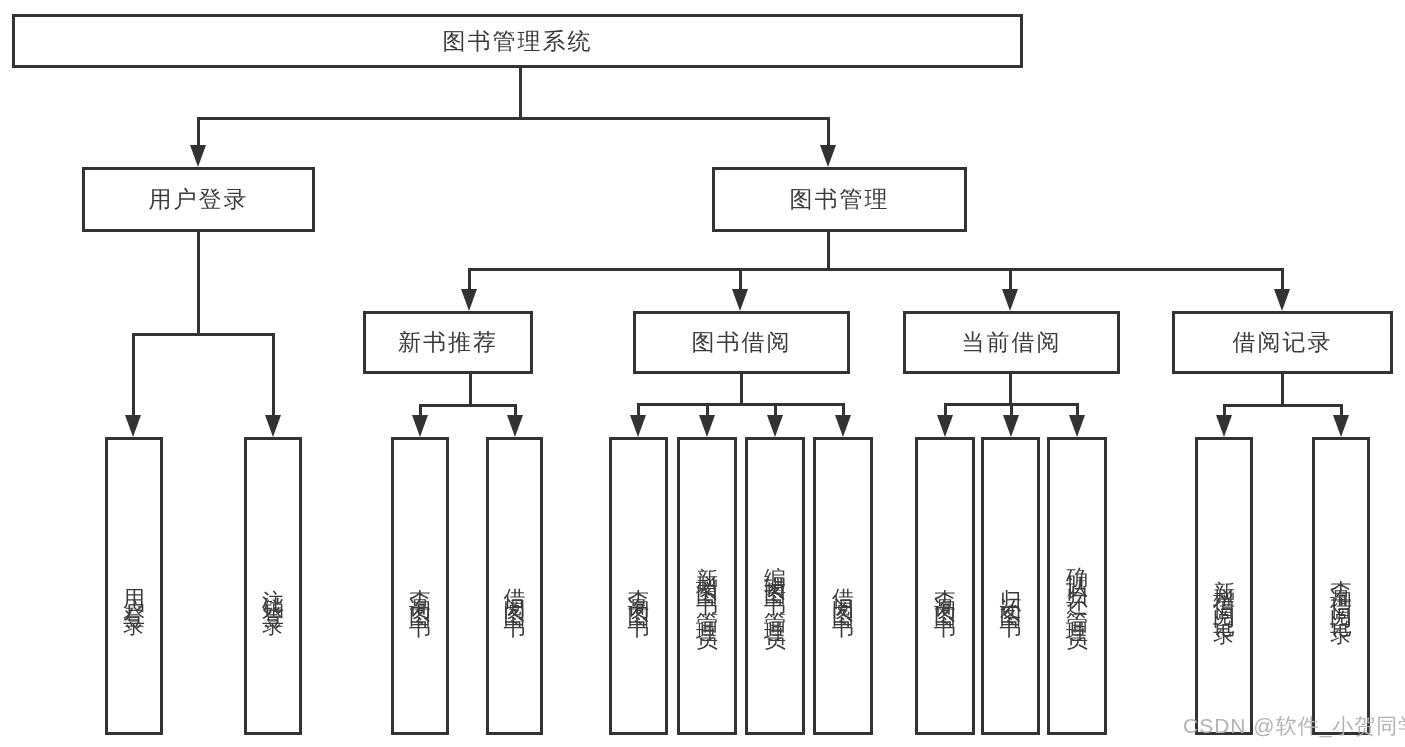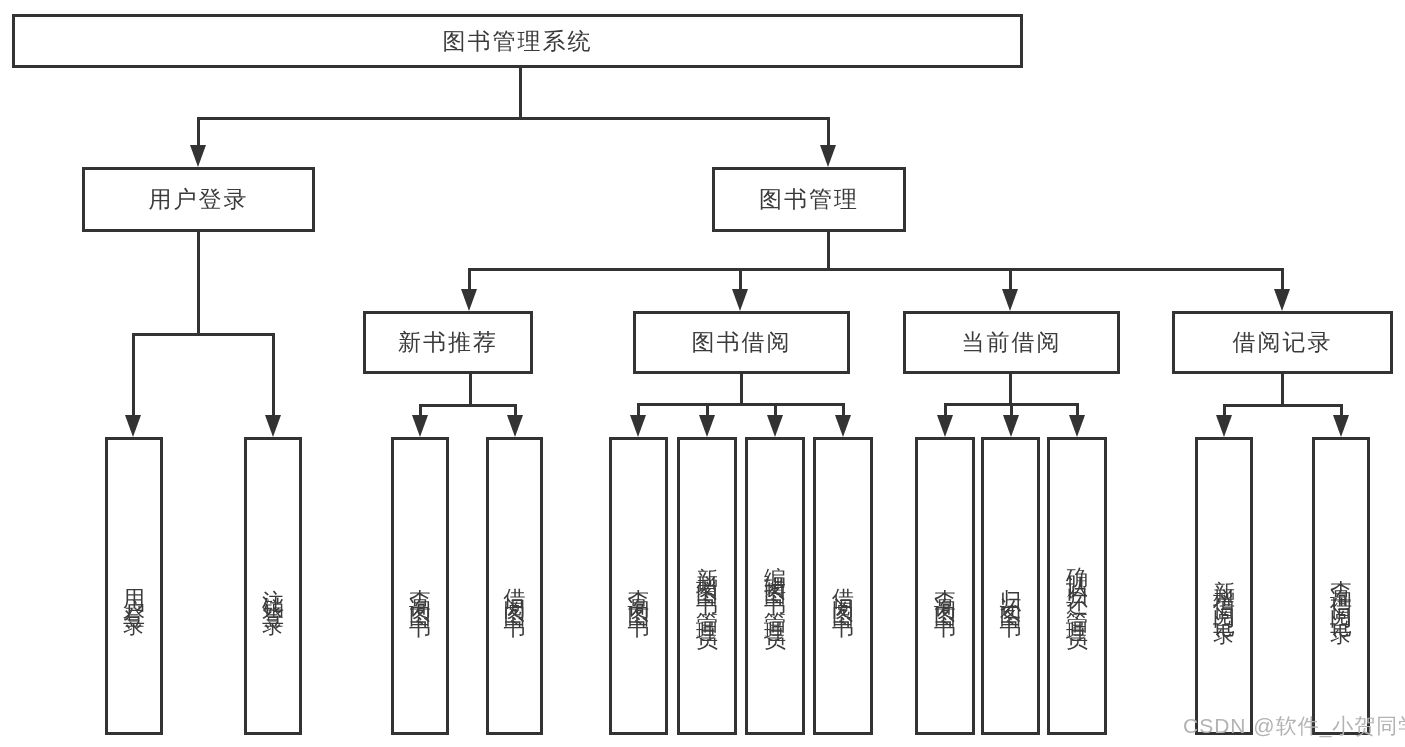--- a/index.html
+++ b/index.html
@@ -70,21 +70,21 @@
 
 <div class="canvas">
 
   <div class="box" style="left:12px;top:14px;width:1011px;height:54px;">
     <span>图书管理系统</span>
   </div>
 
   <div class="box" style="left:82px;top:167px;width:233px;height:65px;">
     <span>用户登录</span>
   </div>
-  <div class="box" style="left:712px;top:167px;width:194px;height:65px;">
+  <div class="box" style="left:712px;top:167px;width:255px;height:65px;">
     <span>图书管理</span>
   </div>
 
   <div class="box" style="left:363px;top:311px;width:170px;height:63px;">
     <span>新书推荐</span>
   </div>
   <div class="box" style="left:633px;top:311px;width:217px;height:63px;">
     <span>图书借阅</span>
   </div>
   <div class="box" style="left:903px;top:311px;width:217px;height:63px;">

